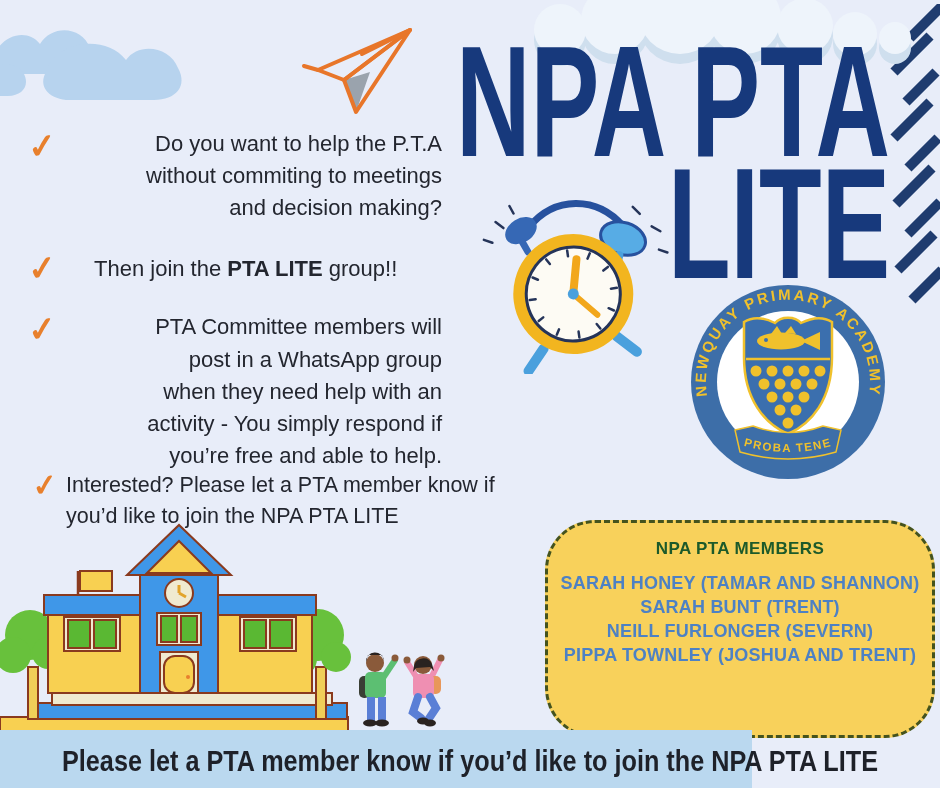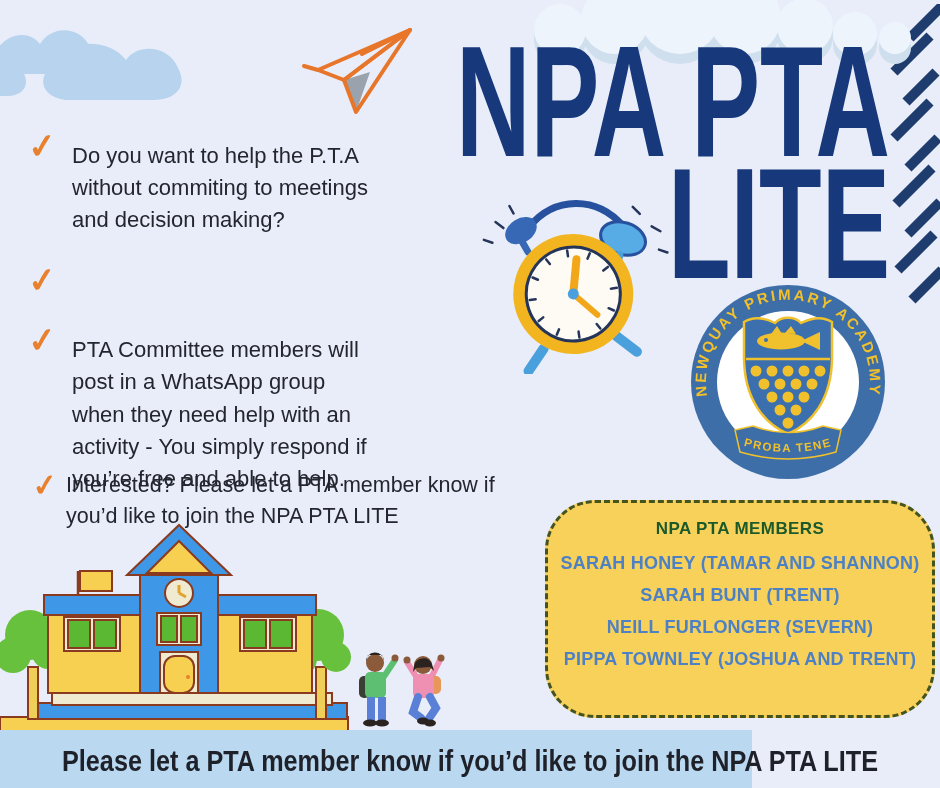--- a/index.html
+++ b/index.html
@@ -13,41 +13,41 @@
   .waves-svg{position:absolute; left:-6px; top:16px; z-index:1;}
   .plane-svg{position:absolute; left:298px; top:20px; z-index:2;}
   .stripes-svg{position:absolute; right:0; top:4px; z-index:1;}
 
   .bullets{position:absolute; left:28px; top:128px; width:414px;
            display:flex; flex-direction:column; gap:26px; z-index:4;}
   .bullet{display:flex; align-items:flex-start;}
   .check{color:#e8802d; font-size:34px; font-weight:bold; line-height:1;
          transform:rotate(-6deg); flex:0 0 44px;}
   .bullet-text{flex:1; font-size:22px; line-height:1.46; color:#23262f; white-space:pre-line;}
-  .align-right .bullet-text{margin-top:12px;}
+  .align-right .bullet-text{text-align:right;}
   .b2 .bullet-text{padding-left:22px; padding-top:3px;}
   .bullet4{position:absolute; left:34px; top:470px; width:556px; display:flex; z-index:4;}
   .bullet4 .check{flex:0 0 32px; font-size:30px;}
   .bullet4 .bullet-text{text-align:left; font-size:21.5px;}
 
   .clock-svg{position:absolute; left:478px; top:192px; z-index:2;}
   .logo-svg{position:absolute; left:683px; top:282px; z-index:2;}
   .school-svg{position:absolute; left:0px; top:517px; z-index:2;}
   .kids-svg{position:absolute; left:337px; top:642px; z-index:3;}
 
   .members{
-    position:absolute; left:545px; top:500px; width:390px; height:218px;
+    position:absolute; left:545px; top:520px; width:390px; height:218px;
     background:#f8d15b; border:3px dashed #45531d; border-radius:50px;
     box-sizing:border-box; z-index:4; text-align:center;
   }
   .members-heading{margin-top:16px; font-size:17px; font-weight:bold;
                    color:#1d5a2a; letter-spacing:.4px;}
   .members-list{margin-top:12px;}
   .member-row{font-size:18px; font-weight:bold; color:#4d81c4;
-              line-height:24px; letter-spacing:.2px;margin-top:8px;}
+              line-height:24px; letter-spacing:.2px;}
 
   .footer{position:absolute; left:0; top:730px; width:752px; height:58px;
           background:#bad8ef; z-index:5;}
 </style>
 </head>
 <body>
 
 <div class="poster">
 
   <svg class="waves-svg" width="210" height="95" viewBox="0 0 210 95">
@@ -106,20 +106,21 @@
 
   <div class="bullets">
     <div class="bullet b1 align-right">
       <span class="check">✓</span>
       <span class="bullet-text">Do you want to help the P.T.A
 without commiting to meetings
 and decision making?</span>
     </div>
     <div class="bullet b2">
       <span class="check">✓</span>
+      <span class="bullet-text"><span>Then join the </span><b>PTA LITE</b><span> group!!</span></span>
     </div>
     <div class="bullet b3 align-right">
       <span class="check">✓</span>
       <span class="bullet-text">PTA Committee members will
 post in a WhatsApp group
 when they need help with an
 activity - You simply respond if
 you’re free and able to help.</span>
     </div>
   </div>

